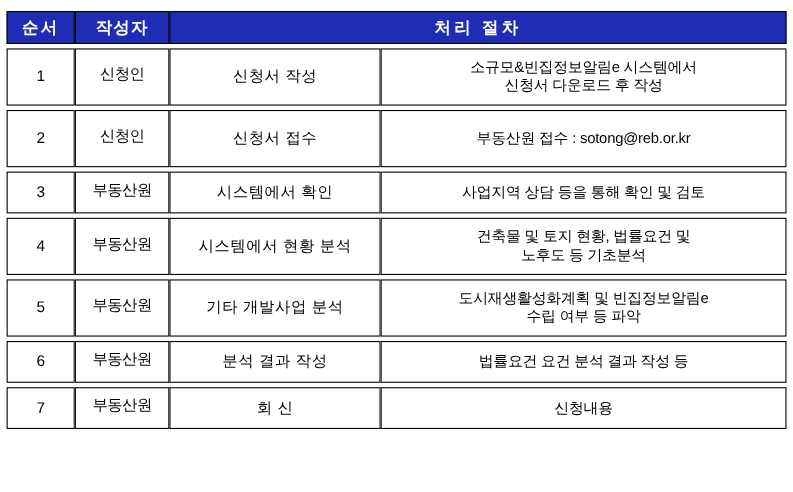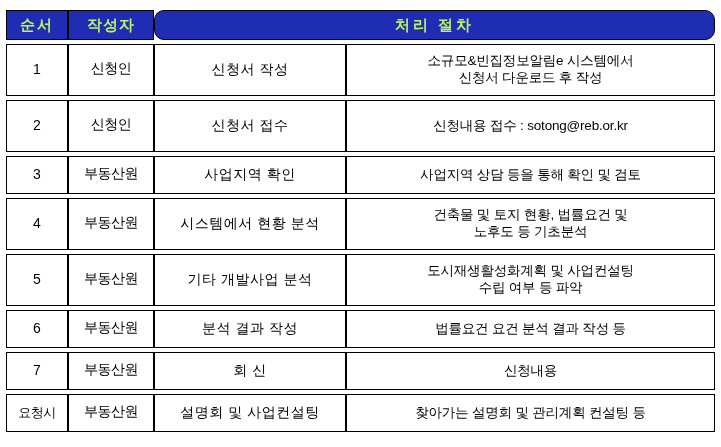--- a/index.html
+++ b/index.html
@@ -27,31 +27,31 @@
     width: 709px;
     table-layout: fixed;
   }
   table.proc col.c-seq    { width: 62px; }
   table.proc col.c-actor  { width: 86px; }
   table.proc col.c-step   { width: 192px; }
   table.proc col.c-detail { width: 369px; }
 
   thead th {
     background: #1f2db5;
-    color: #bef264;
+    color: #ffffff;
     font-weight: bold;
     font-size: 15px;
     letter-spacing: 1px;
     height: 26px;
     border: 1px solid #000000;
     text-align: center;
     vertical-align: middle;
   }
   thead th.seq-head { letter-spacing: 2px; }
-  thead th.detail-head { letter-spacing: 3px; border-radius: 10px; }
+  thead th.detail-head { letter-spacing: 3px; }
 
   tbody td {
     border: 1px solid #000000;
     background: #ffffff;
     text-align: center;
     vertical-align: middle;
     font-size: 14px;
     line-height: 1.25;
     padding: 3px 2px;
   }
@@ -94,67 +94,61 @@
           <span class="line2">소규모&amp;빈집정보알림e 시스템에서</span>
           <span class="line2">신청서 다운로드 후 작성</span>
         </td>
       </tr>
 
       <tr class="r-tall">
         <td class="seq">2</td>
         <td class="actor">신청인</td>
         <td class="step">신청서 접수</td>
         <td class="detail">
-          <span class="line2">신청내용 접수 : sotong@reb.or.kr</span>
+          <span class="line2">부동산원 접수 : sotong@reb.or.kr</span>
         </td>
       </tr>
 
       <tr class="r-short">
         <td class="seq">3</td>
         <td class="actor">부동산원</td>
-        <td class="step">사업지역 확인</td>
+        <td class="step">시스템에서 확인</td>
         <td class="detail">사업지역 상담 등을 통해 확인 및 검토</td>
       </tr>
 
       <tr class="r-tall">
         <td class="seq">4</td>
         <td class="actor">부동산원</td>
         <td class="step">시스템에서 현황 분석</td>
         <td class="detail">
           <span class="line2">건축물 및 토지 현황, 법률요건 및</span>
           <span class="line2">노후도 등 기초분석</span>
         </td>
       </tr>
 
       <tr class="r-tall">
         <td class="seq">5</td>
         <td class="actor">부동산원</td>
         <td class="step">기타 개발사업 분석</td>
         <td class="detail">
-          <span class="line2">도시재생활성화계획 및 사업컨설팅</span>
+          <span class="line2">도시재생활성화계획 및 빈집정보알림e</span>
           <span class="line2">수립 여부 등 파악</span>
         </td>
       </tr>
 
       <tr class="r-short">
         <td class="seq">6</td>
         <td class="actor">부동산원</td>
         <td class="step">분석 결과 작성</td>
         <td class="detail">법률요건 요건 분석 결과 작성 등</td>
       </tr>
 
       <tr class="r-short">
         <td class="seq">7</td>
         <td class="actor">부동산원</td>
         <td class="step">회 신</td>
         <td class="detail">신청내용</td>
       </tr>
 
-      <tr class="r-short">
-        <td class="seq small">요청시</td>
-        <td class="actor">부동산원</td>
-        <td class="step">설명회 및 사업컨설팅</td>
-        <td class="detail">찾아가는 설명회 및 관리계획 컨설팅 등</td>
-      </tr>
 
     </tbody>
   </table>
 </div>
 
 </body></html>

